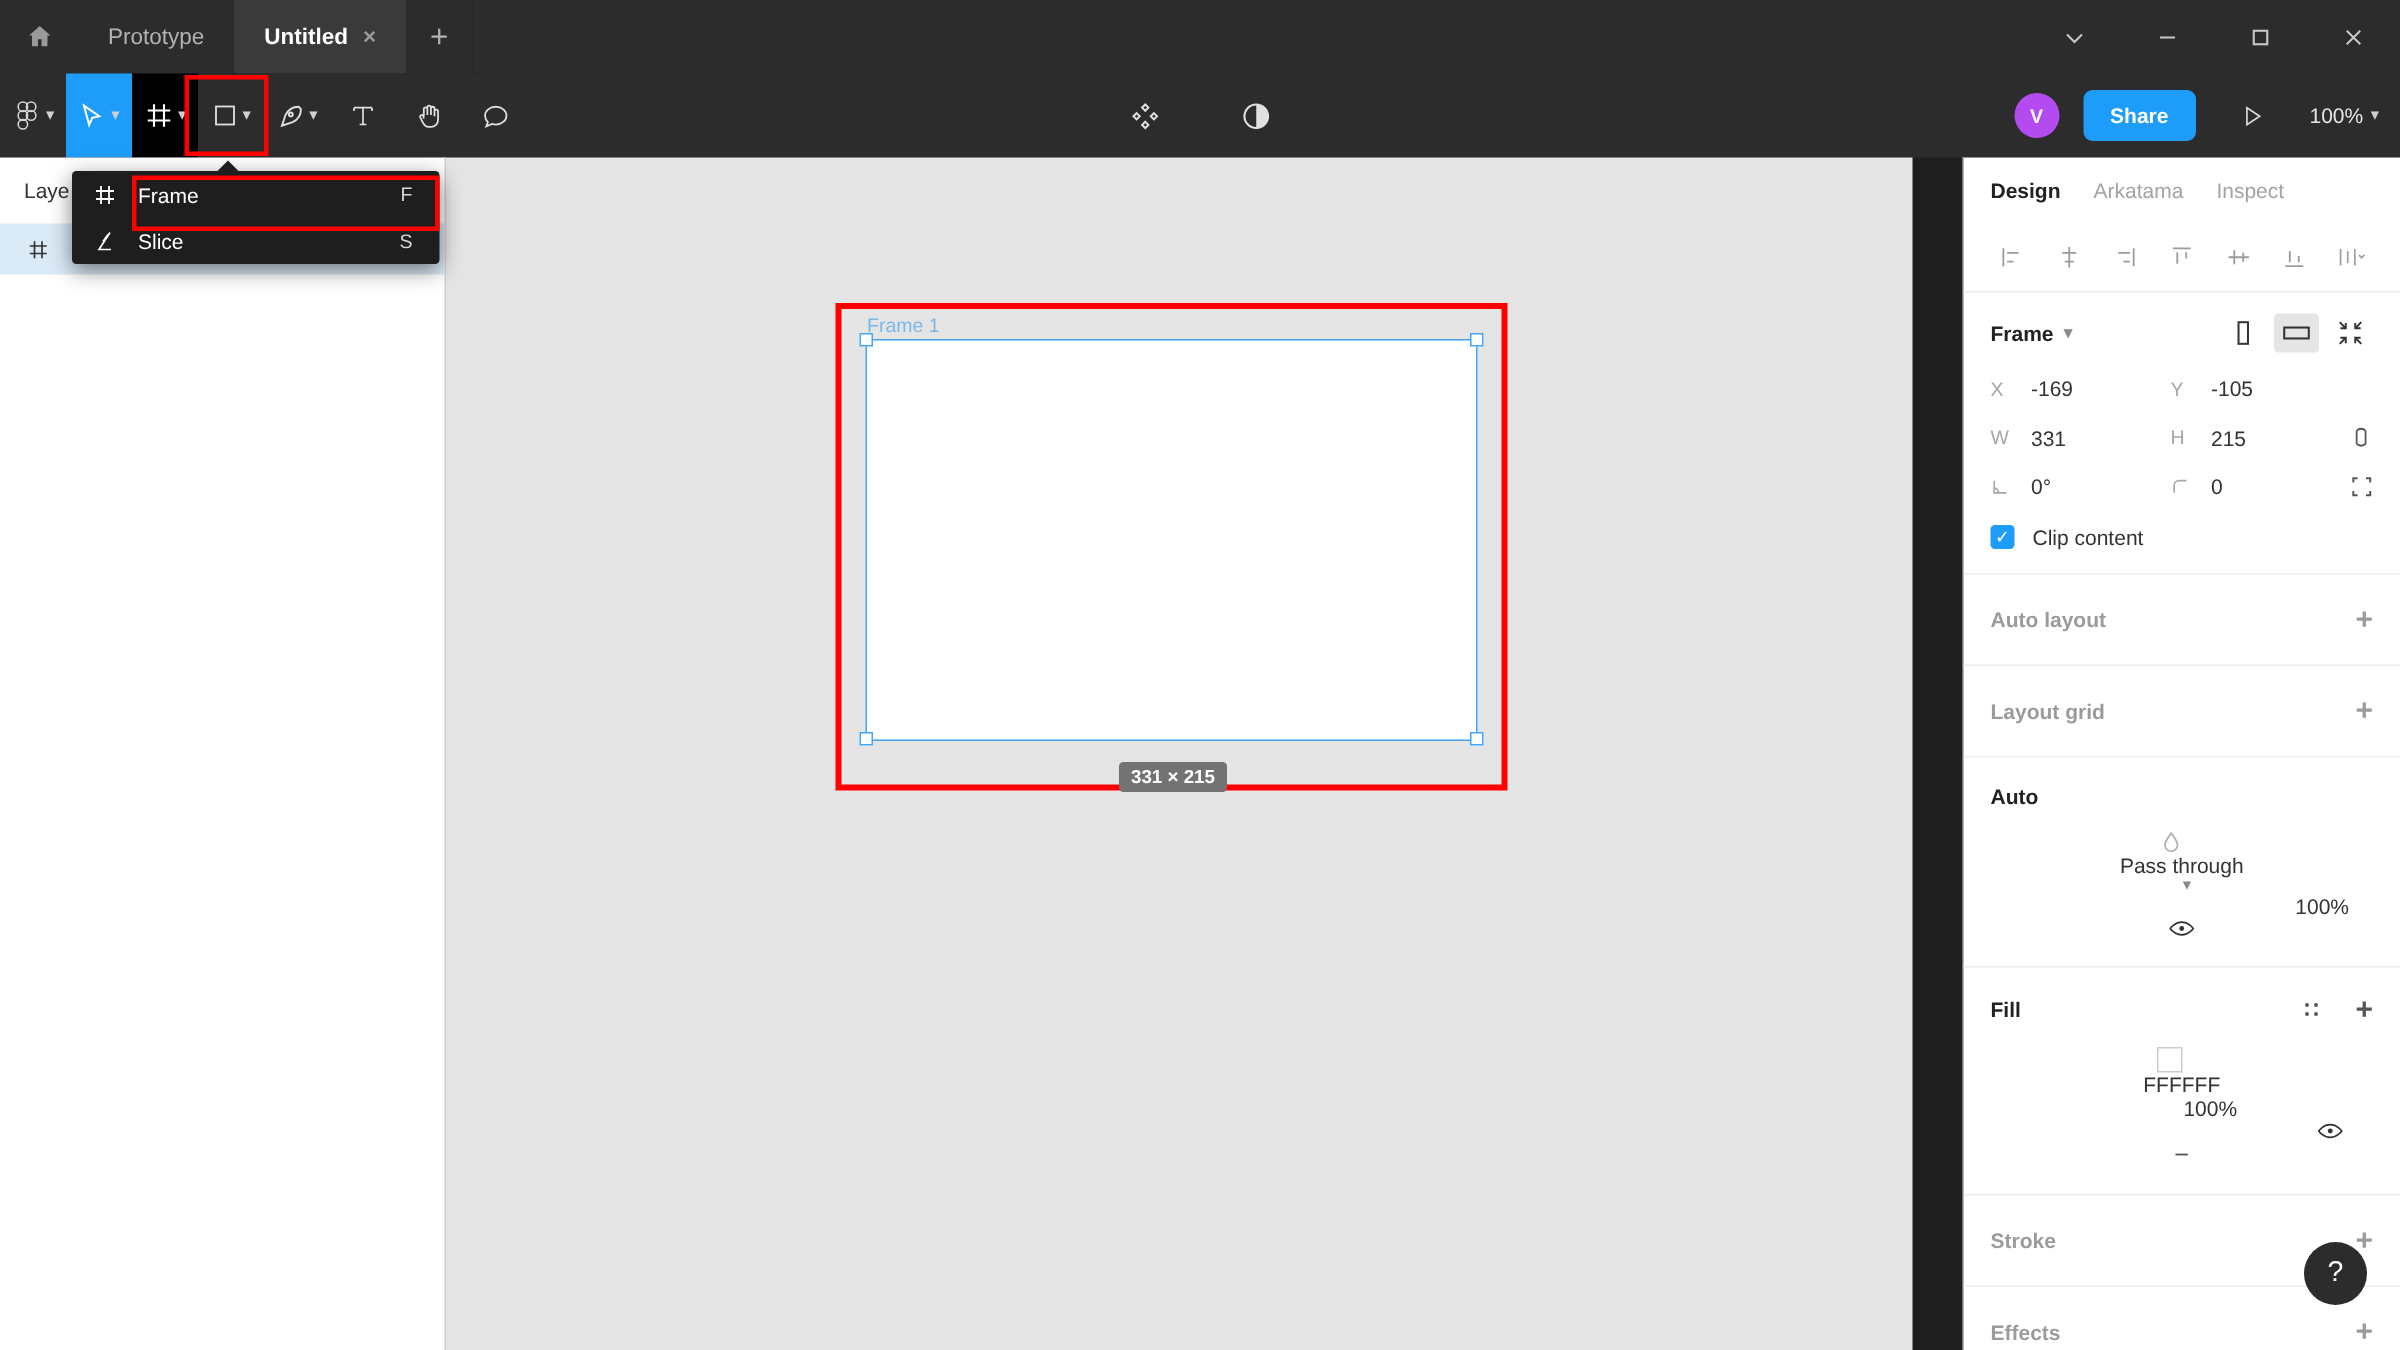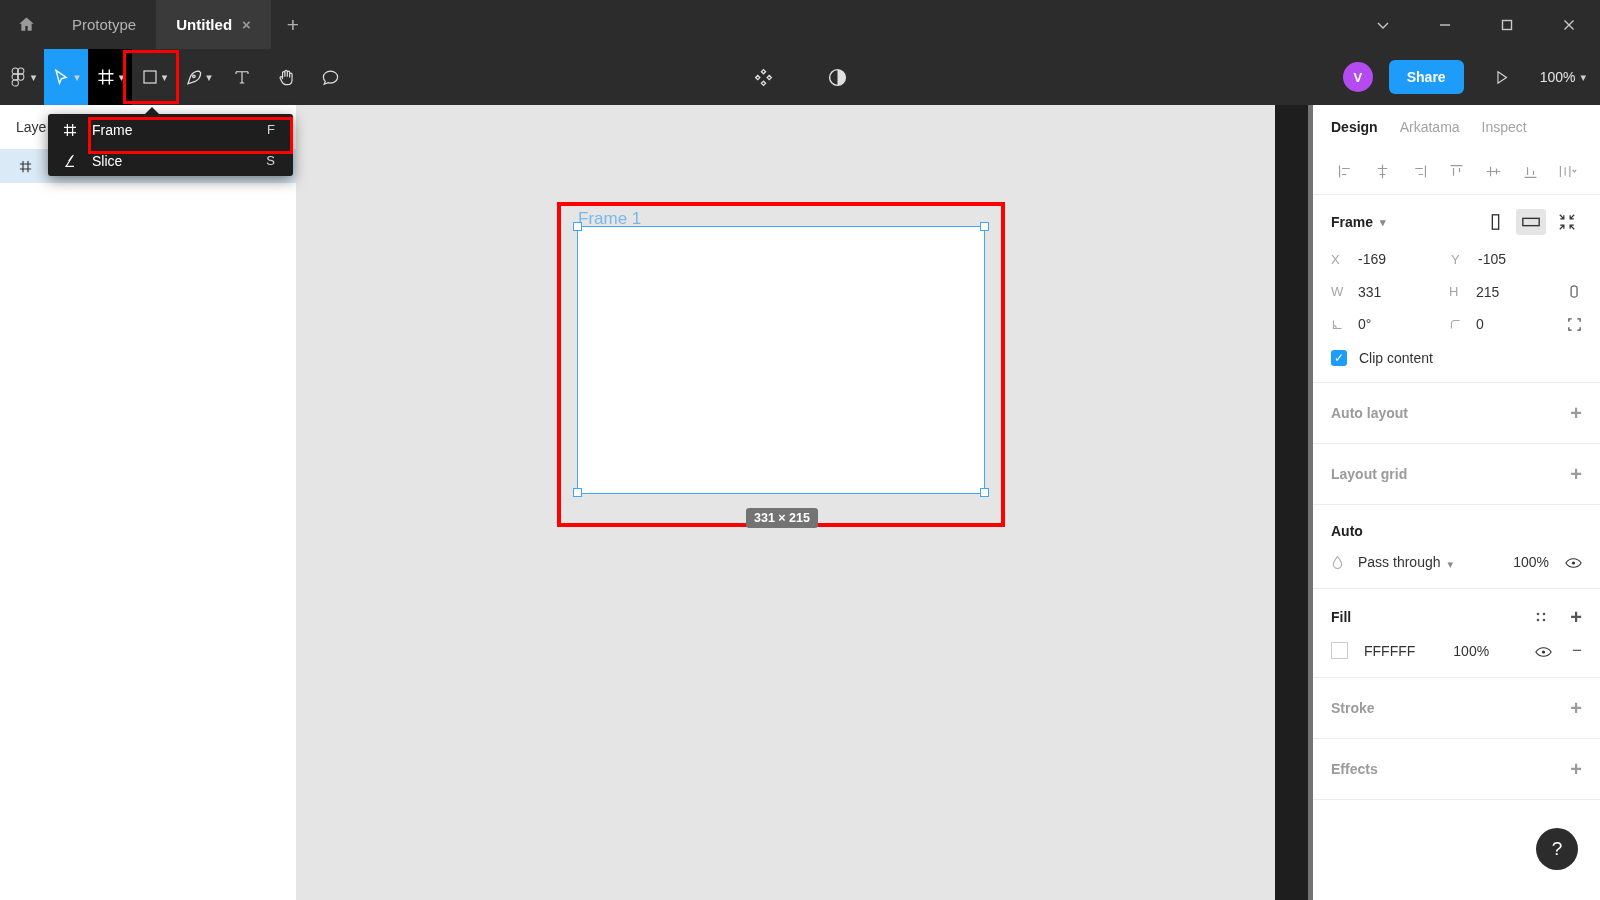--- a/index.html
+++ b/index.html
@@ -97,21 +97,21 @@
   .canvas {
     position: absolute; left: 297px; top: 105px; width: 978px; height: 795px;
     background: #e5e5e5;
   }
   .frame-redbox {
     position: absolute; left: 260px; top: 97px; width: 448px; height: 325px;
     border: 4px solid #ff0000;
   }
   .frame-label {
     position: absolute; left: 281px; top: 104px;
-    font-size: 17px; color: #7ab8e8;
+    font-size: 13px; color: #7ab8e8;
   }
   .frame-white {
     position: absolute; left: 281px; top: 122px; width: 406px; height: 266px;
     background: #ffffff; outline: 1px solid #42a5f5;
   }
   .handle {
     position: absolute; width: 9px; height: 9px;
     background: #ffffff; border: 1.5px solid #42a5f5;
   }
   .dim-badge {
@@ -139,21 +139,21 @@
   .dd-item .lbl { flex: 1; }
   .dd-item .key { color: #d6d6d6; font-size: 13px; }
   .dd-highlight {
     position: absolute; left: 88px; top: 117px; width: 205px; height: 37px;
     border: 3px solid #ff0000; z-index: 62; pointer-events: none;
   }
 
   
   .rightpanel {
     position: absolute; right: 0; top: 105px; width: 292px; height: 795px;
-    background: #ffffff; border-left: 5px solid #737373;
+    background: #ffffff; border-left: 1px solid #737373;
   }
   .rp-tabs {
     height: 44px; display: flex; align-items: center; gap: 22px;
     padding: 0 18px; font-size: 14px;
   }
   .rp-tab { color: #a3a3a3; }
   .rp-tab.active { color: #222; font-weight: bold; }
   .align-row {
     height: 46px; display: flex; align-items: center;
     padding: 0 14px; gap: 0; border-bottom: 1px solid #ececec;
@@ -185,21 +185,21 @@
   .field .k { color: #a6a6a6; font-size: 13px; width: 13px; }
   .icon-right { margin-left: auto; color: #6a6a6a; display: flex; align-items: center; }
   .clip-row { display: flex; align-items: center; gap: 12px; margin-top: 18px; font-size: 14px; color: #333; }
   .checkbox {
     width: 16px; height: 16px; border-radius: 3px; background: #1e9cf9;
     display: flex; align-items: center; justify-content: center;
     color: #fff; font-size: 12px; line-height: 1;
   }
   .plus { font-size: 20px; color: #9b9b9b; line-height: 1; }
   .row-item {
-    display: flex; align-items: flex-end; font-size: 14px; color: #333; margin-top: 15px;
+    display: flex; align-items: center; font-size: 14px; color: #333; margin-top: 15px; flex-direction: column;
   }
   .swatch { width: 17px; height: 17px; border: 1px solid #cccccc; background: #ffffff; }
   .help-btn {
     position: absolute; right: 22px; bottom: 30px;
     width: 42px; height: 42px; border-radius: 50%; background: #2c2c2c;
     color: #ffffff; font-size: 19px;
     display: flex; align-items: center; justify-content: center;
   }
   svg { display: block; }
 </style>

